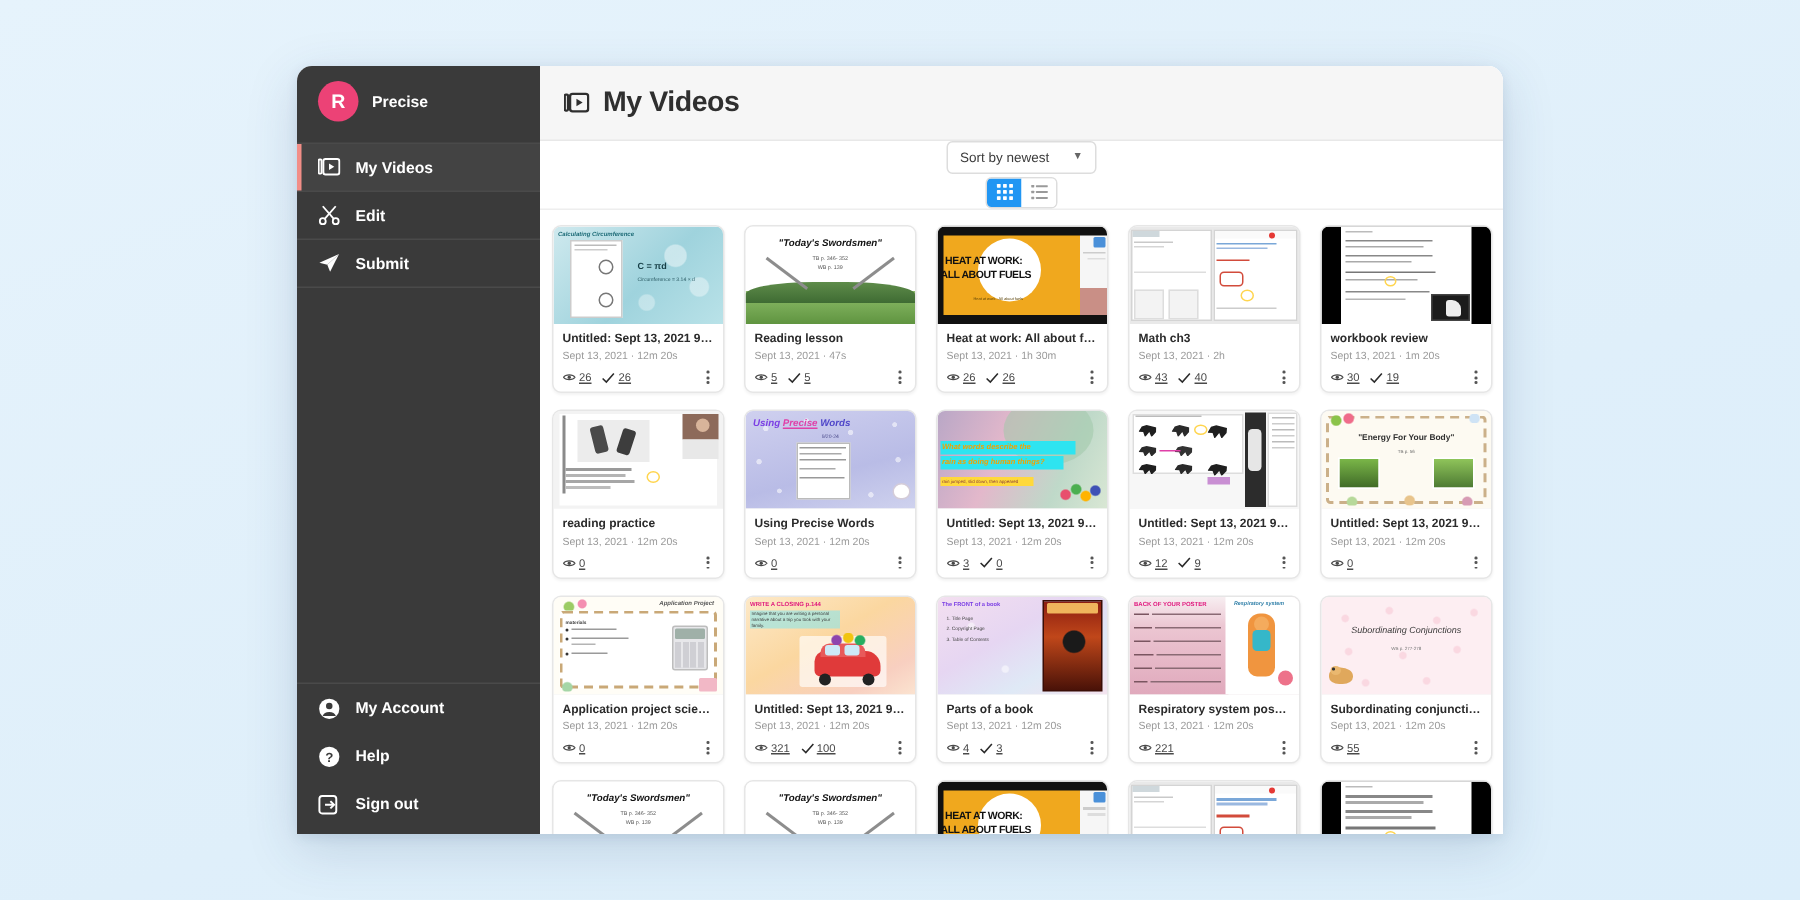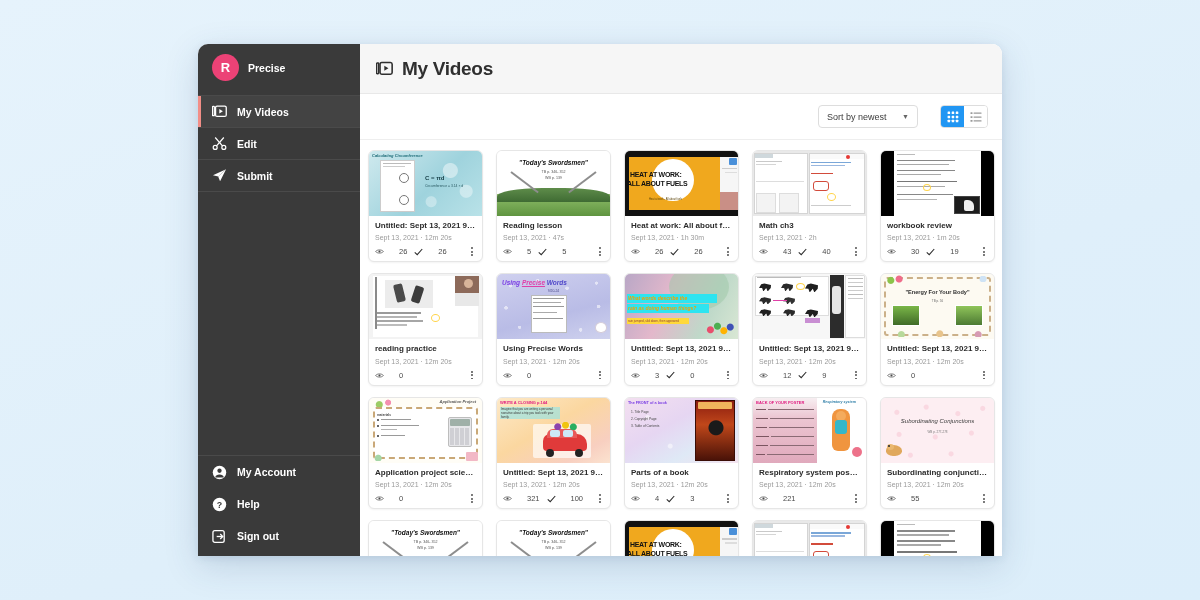--- a/index.html
+++ b/index.html
@@ -102,21 +102,21 @@
     font-family: "Liberation Sans", sans-serif;
     font-size: 9.5px; color: #555;
     background: transparent;
   }
   .search-input::placeholder { color: #9b9b9b; }
 
   .toolbar {
     height: 46px; background: #fff;
     border-bottom: 1px solid #eeeeee;
     display: flex; align-items: center; justify-content: flex-end;
-    padding: 0 14px; gap: 22px;
+    padding: 0 14px; gap: 2px; flex-direction: column;
   }
   .sort-select {
     height: 23px; min-width: 100px;
     border: 1px solid #dddddd; border-radius: 4px;
     background: #fff;
     display: flex; align-items: center; justify-content: space-between;
     padding: 0 8px; gap: 14px;
     font-size: 9px; color: #3c3c3c;
     cursor: pointer;
   }
@@ -162,21 +162,21 @@
     font-size: 8px; font-weight: bold; color: #2b2b2b;
     white-space: nowrap; overflow: hidden; text-overflow: ellipsis;
     line-height: 1.3;
   }
   .card-meta { font-size: 7px; color: #9a9a9a; margin-top: 2px; line-height: 1.3; }
   .card-stats {
     display: flex; align-items: center; gap: 7px;
     margin-top: 5px; position: relative;
     font-size: 7.5px; color: #4a4a4a;
   }
-  .stat { display: flex; align-items: center; gap: 15px; }
+  .stat { display: flex; align-items: center; gap: 2px; text-decoration: underline; }
   .kebab {
     position: absolute; right: 0; top: -1px;
     display: flex; flex-direction: column; gap: 1.5px; align-items: center;
     padding: 1px 3px; cursor: pointer;
   }
   .kebab i { width: 1.8px; height: 1.8px; border-radius: 50%; background: #555; display: block; }
 
   
   .t-fill { position: absolute; inset: 0; }
   .t-txt { position: absolute; font-weight: bold; }

